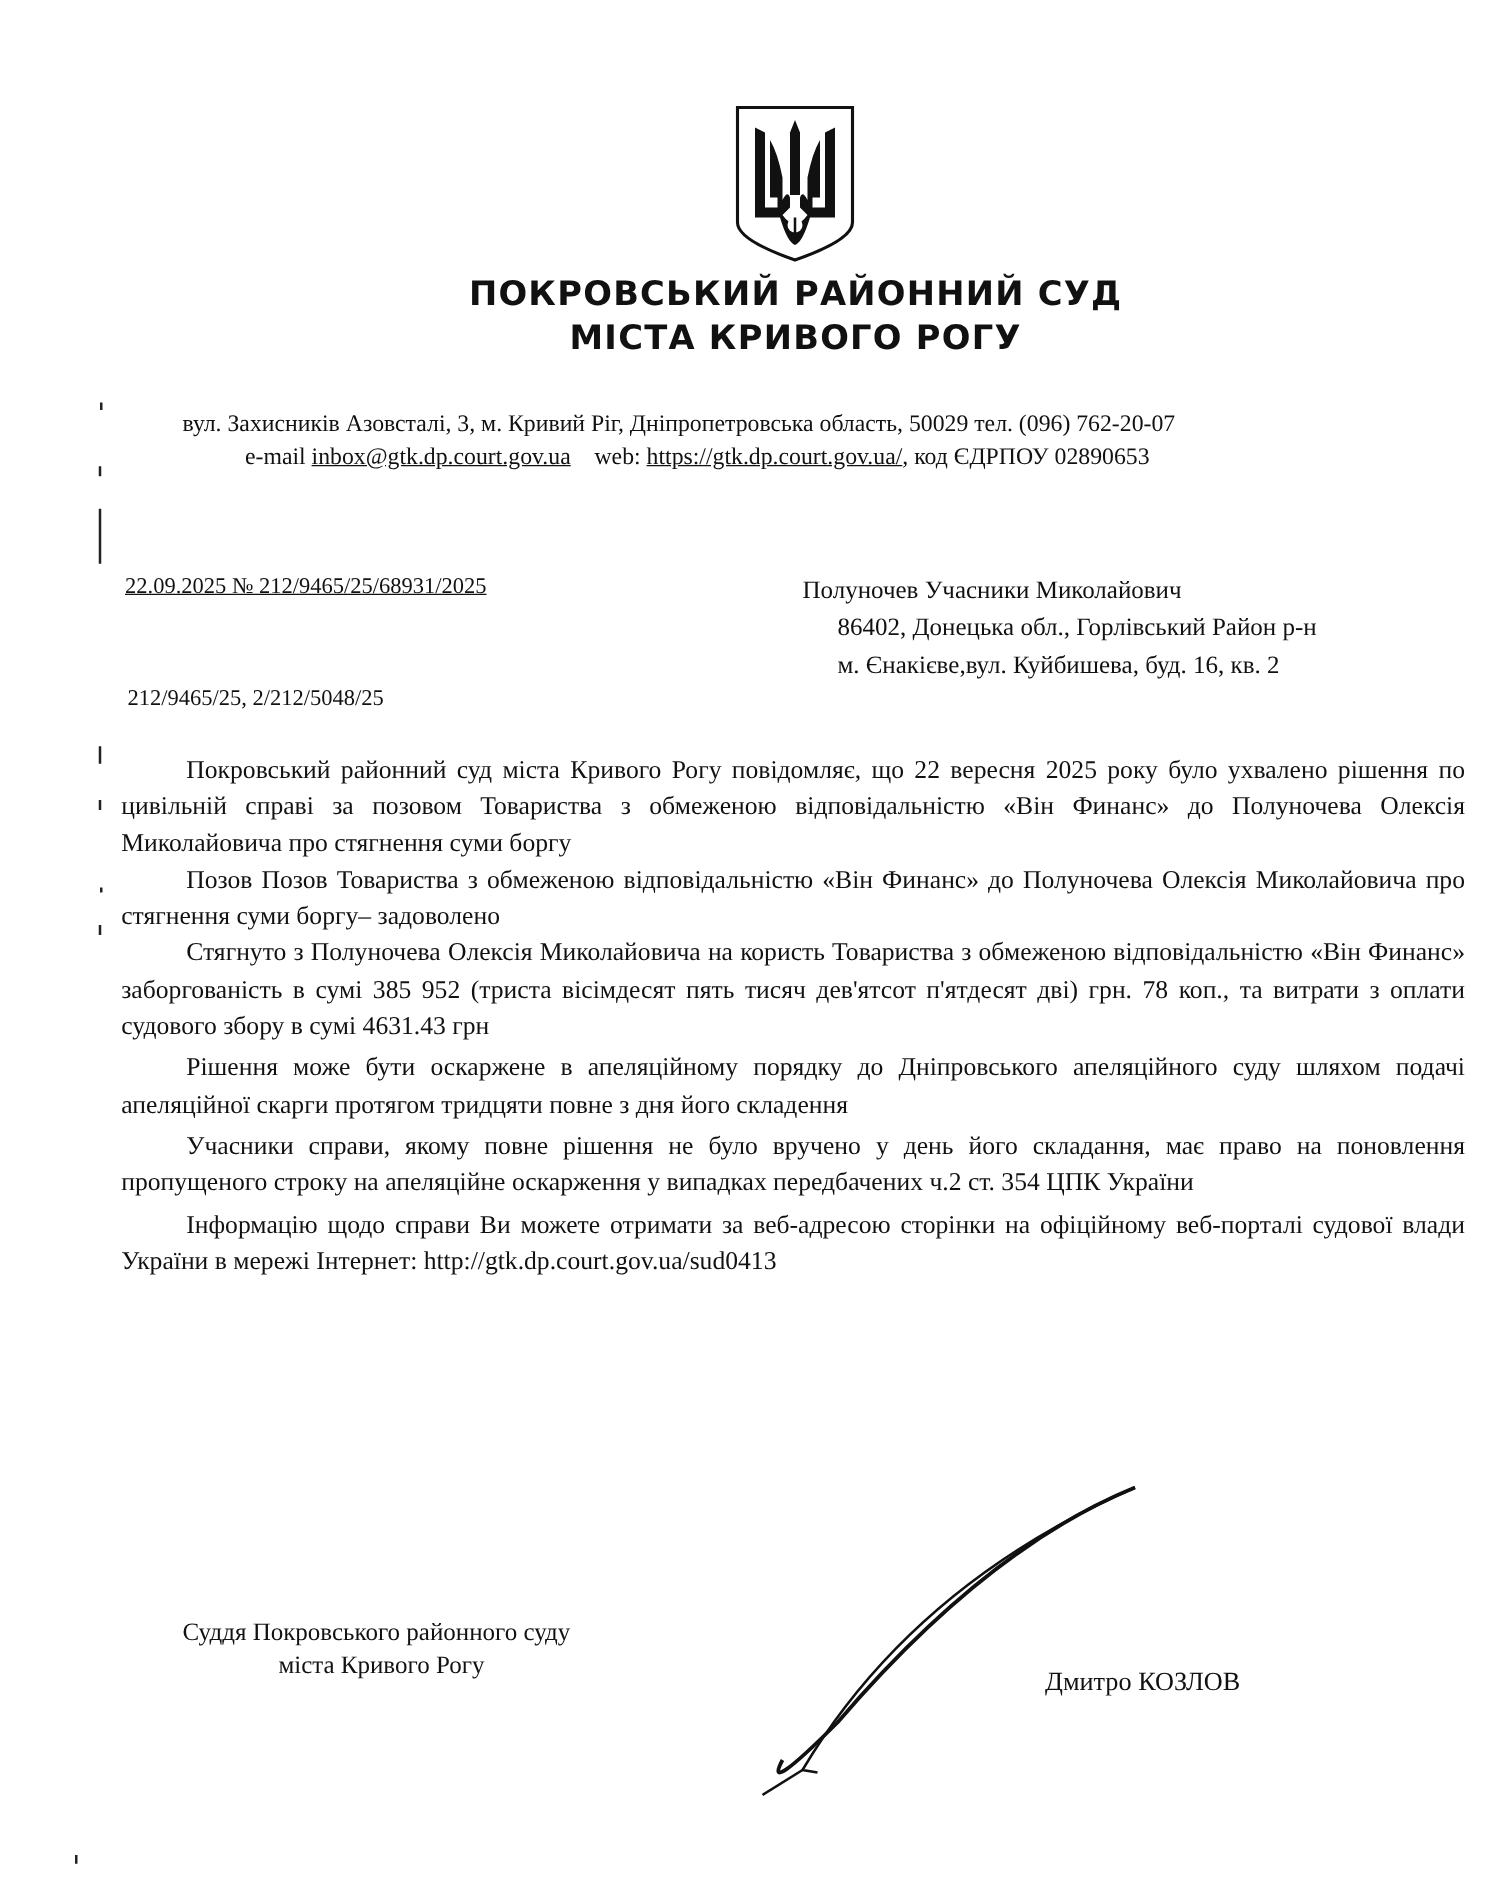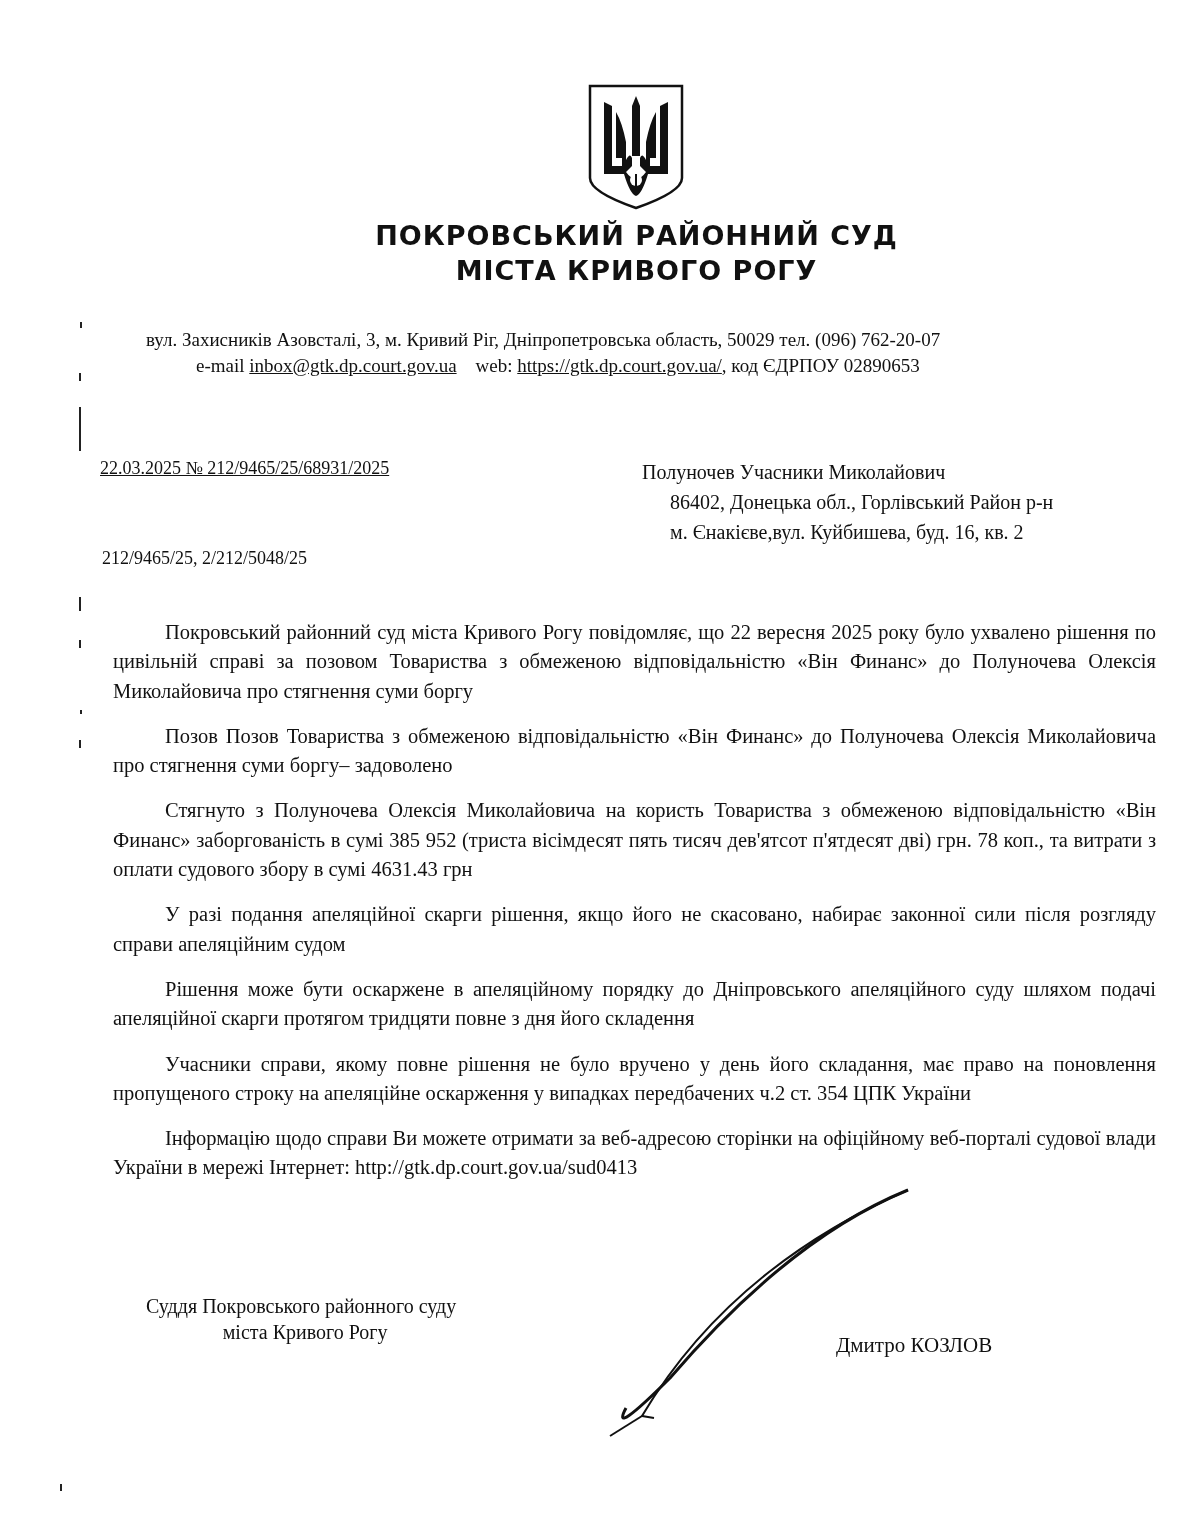--- a/index.html
+++ b/index.html
@@ -17,21 +17,21 @@
     .title.l1 { top: 220px; left: 40px; }
     .title.l2 { top: 255px; left: 40px; }
     .contact { font-size: 19px; white-space: nowrap; }
     .u { text-decoration: underline; text-align: right; }
     .ref { font-size: 18px; white-space: nowrap; }
     .recipient { font-size: 20px; white-space: nowrap; line-height: 30px; }
     .body-text {
       left: 97px; top: 602px; width: 1075px;
       font-size: 20.5px; line-height: 29.3px; text-align: justify;
     }
-    .body-text p { margin: 16px; text-indent: 52px; }
+    .body-text p { margin: 0; text-indent: 52px; }
     .body-text p.sp { margin-top: 4px; }
     .sig-label { font-size: 20px; line-height: 26px; text-align: center; }
     .margin-mark { background: #222; width: 2px; }
   </style>
 </head>
 <body>
 
 <svg class="abs emblem" viewBox="0 0 100 130">
   <path d="M4 4 H96 V96 Q96 110 50 126 Q4 110 4 96 Z" fill="none" stroke="#111" stroke-width="2.5"></path>
   <path d="M50 14 L46 24 L46 74 L54 74 L54 24 Z" fill="#111"></path>
@@ -45,34 +45,33 @@
 
 <div class="abs contact" style="left:146px; top:329px;">вул. Захисників Азовсталі, 3, м. Кривий Ріг, Дніпропетровська область, 50029 тел. (096) 762-20-07</div>
 <div class="abs contact" style="left:196px; top:355px;">
   <span>e-mail</span>
   <span class="u">inbox@gtk.dp.court.gov.ua</span>
   <span>&nbsp;&nbsp;</span>
   <span>web:</span>
   <span class="u">https://gtk.dp.court.gov.ua/</span><span>, код ЄДРПОУ 02890653</span>
 </div>
 
-<div class="abs ref u" style="left:100px; top:458px;">22.03.2025 № 212/9465/25/68931/2025</div>
+<div class="abs ref u" style="left:100px; top:458px;">22.09.2025 № 212/9465/25/68931/2025</div>
 <div class="abs ref" style="left:102px; top:548px;">212/9465/25, 2/212/5048/25</div>
 
 <div class="abs recipient" style="left:642px; top:457px;">
   <div>Полуночев Учасники Миколайович</div>
   <div style="padding-left:28px">86402, Донецька обл., Горлівський Район р-н</div>
   <div style="padding-left:28px">м. Єнакієве,вул. Куйбишева, буд. 16, кв. 2</div>
 </div>
 
 <div class="abs body-text">
   <p>Покровський районний суд міста Кривого Рогу повідомляє, що 22 вересня 2025 року було ухвалено рішення по цивільній справі за позовом Товариства з обмеженою відповідальністю «Він Финанс» до Полуночева Олексія Миколайовича про стягнення суми боргу</p>
   <p>Позов Позов Товариства з обмеженою відповідальністю «Він Финанс» до Полуночева Олексія Миколайовича про стягнення суми боргу– задоволено</p>
   <p>Стягнуто з Полуночева Олексія Миколайовича на користь Товариства з обмеженою відповідальністю «Він Финанс» заборгованість в сумі 385 952 (триста вісімдесят пять тисяч дев'ятсот п'ятдесят дві) грн. 78 коп., та витрати з оплати судового збору в сумі 4631.43 грн</p>
-  <p class="sp">У разі подання апеляційної скарги рішення, якщо його не скасовано, набирає законної сили після розгляду справи апеляційним судом</p>
   <p class="sp">Рішення може бути оскаржене в апеляційному порядку до Дніпровського апеляційного суду шляхом подачі апеляційної скарги протягом тридцяти повне з дня його складення</p>
   <p class="sp">Учасники справи, якому повне рішення не було вручено у день його складання, має право на поновлення пропущеного строку на апеляційне оскарження у випадках передбачених ч.2 ст. 354 ЦПК України</p>
   <p class="sp">Інформацію щодо справи Ви можете отримати за веб-адресою сторінки на офіційному веб-порталі судової влади України в мережі Інтернет: http://gtk.dp.court.gov.ua/sud0413</p>
 </div>
 
 <div class="abs sig-label" style="left:146px; top:1293px;">
   <div>Суддя Покровського районного суду</div>
   <div style="padding-left:8px">міста Кривого Рогу</div>
 </div>
 

